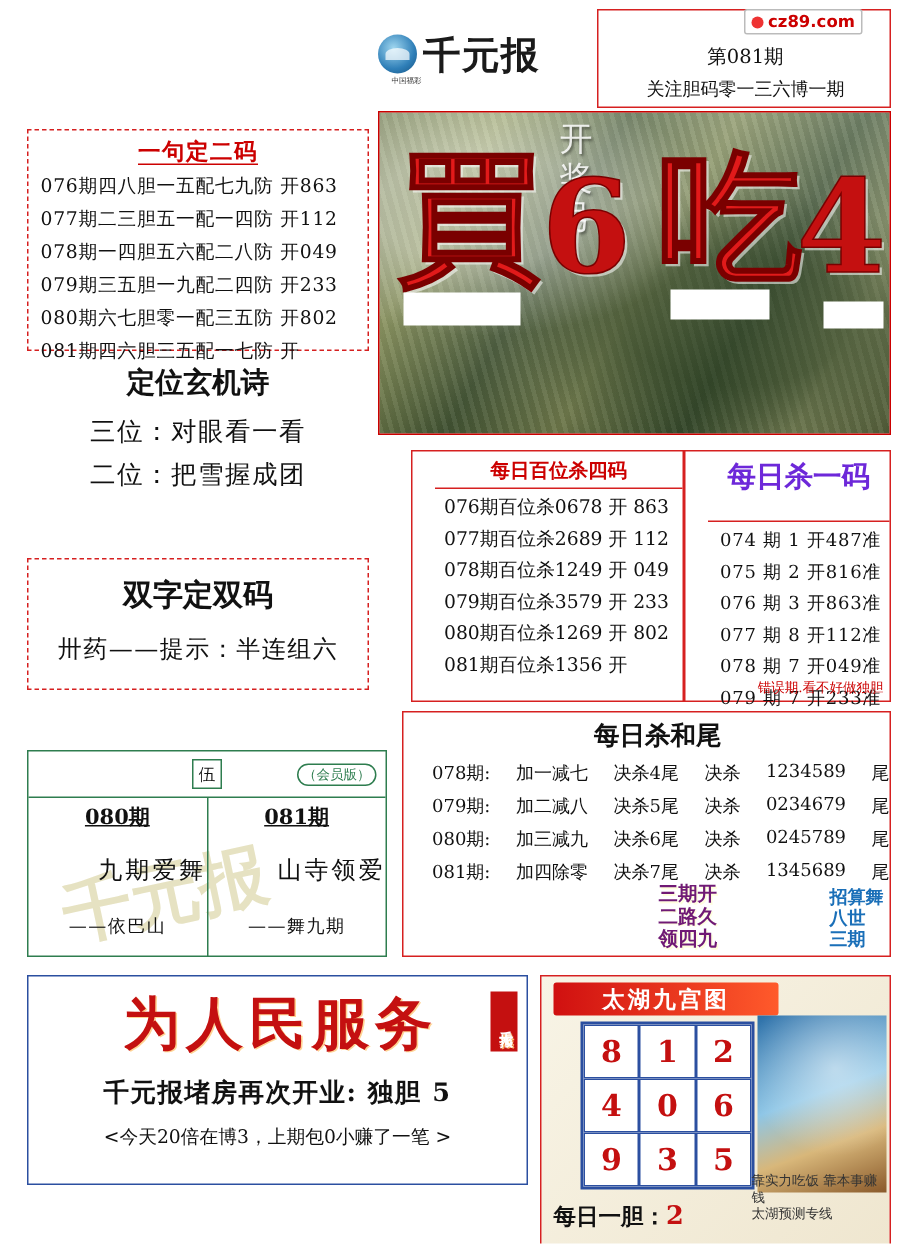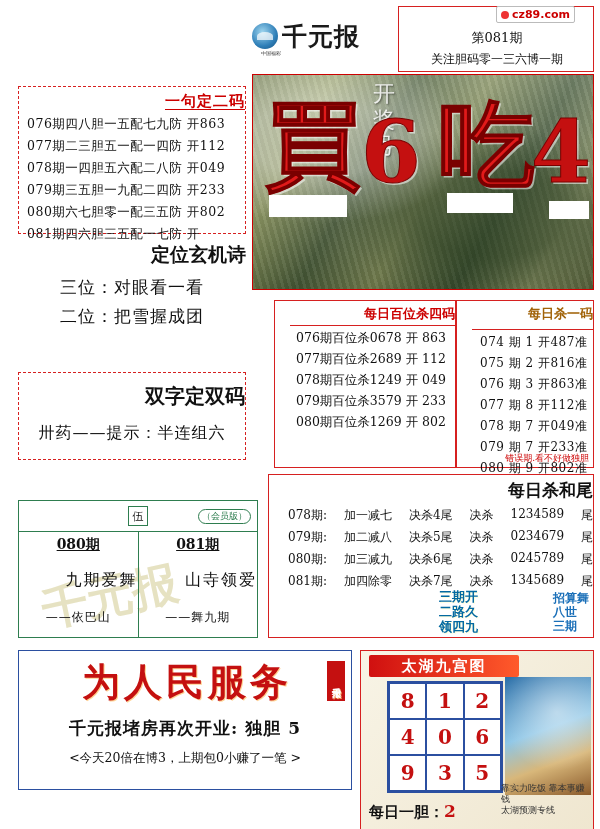--- a/index.html
+++ b/index.html
@@ -89,21 +89,21 @@
   }
 
   
   .box{position:absolute;box-sizing:border-box;background:#fff;}
   .red-b{border:1px solid #d62020;padding-left:15px;}
   .blue-b{border:1px solid #2b4fa0;}
   .green-b{border:1px solid #2e7d4f;}
   .dash-b{border:1px dashed #d62020;}
 
   .box-title{
-    text-align:right;font-family:Liberation Sans, sans-serif;
+    text-align:center;font-family:Liberation Sans, sans-serif;
     font-weight:bold;
   }
 
   
   #left-list{left:18px;top:86px;width:228px;height:148px;}
   #left-list .box-title{
     font-size:15px;color:#c00;margin-top:5px;letter-spacing:1px;
     text-decoration:underline;text-underline-offset:3px;
   }
   .ll-row{
@@ -171,21 +171,21 @@
   #kill4{left:274px;top:300px;width:182px;height:168px;}
   #kill4 .box-title{font-size:13px;color:#c00;margin:4px 0 2px;}
   .k4-line{height:1px;background:#d62020;margin:0 0 2px;}
   .k4-row{
     font-family:"DejaVu Serif","Liberation Serif",serif;font-size:12.5px;
     color:#111;margin:4px 0 0 6px;white-space:nowrap;
   }
 
   
   #kill1{left:456px;top:300px;width:138px;height:168px;}
-  #kill1 .box-title{font-size:13px;color:#a16207;margin:4px 0 6px;}
+  #kill1 .box-title{font-size:19px;color:#6d28d9;margin:4px 0 16px;}
   .k1-row{
     font-family:"DejaVu Serif","Liberation Serif",serif;font-size:12px;
     color:#111;margin:4px 0 0 8px;white-space:nowrap;letter-spacing:.5px;
   }
   .k1-note{
     position:absolute;right:4px;bottom:2px;font-size:9px;color:#c00;
     font-family:"DejaVu Serif","Liberation Serif",serif;
   }
 
   
@@ -198,22 +198,22 @@
   .kt-issue{width:44px;}
   .kt-a{width:62px;}
   .kt-b{width:52px;}
   .kt-c{width:36px;}
   .kt-d{width:66px;text-align:right;}
   .kt-e{width:26px;}
   .stamp{
     position:absolute;right:4px;bottom:2px;width:150px;height:46px;
   }
   .stamp-l{
-    position:absolute;left:0;top:0;font-family:Liberation Serif, serif;
-    font-size:13px;color:#0369a1;font-weight:bold;line-height:15px;
+    position:absolute;left:0;top:0;font-family:Liberation Mono, monospace;
+    font-size:13px;color:#701a75;font-weight:bold;line-height:15px;
     text-shadow:1px 1px 0 #ffd;
   }
   .stamp-r{
     position:absolute;right:0;top:2px;font-family:"DejaVu Serif","Liberation Serif",serif;
     font-size:12px;color:#1a6fb8;font-weight:bold;line-height:14px;
   }
 
   
   #bottom-left{left:18px;top:650px;width:334px;height:140px;}
   .calli{
@@ -349,20 +349,21 @@
   </div>
 
   <div class="box red-b" id="kill4">
     <div class="box-title">每日百位杀四码</div>
     <div class="k4-line"></div>
     <div class="k4-row">076期百位杀0678 开 863</div>
     <div class="k4-row">077期百位杀2689 开 112</div>
     <div class="k4-row">078期百位杀1249 开 049</div>
     <div class="k4-row">079期百位杀3579 开 233</div>
     <div class="k4-row">080期百位杀1269 开 802</div>
+    <div class="k4-row">081期百位杀1356 开</div>
   </div>
 
   <div class="box red-b" id="kill1">
     <div class="box-title">每日杀一码</div>
     <div class="k4-line"></div>
     <div class="k1-row">074  期 1  开487准</div>
     <div class="k1-row">075  期 2  开816准</div>
     <div class="k1-row">076  期 3  开863准</div>
     <div class="k1-row">077  期 8  开112准</div>
     <div class="k1-row">078  期 7  开049准</div>

